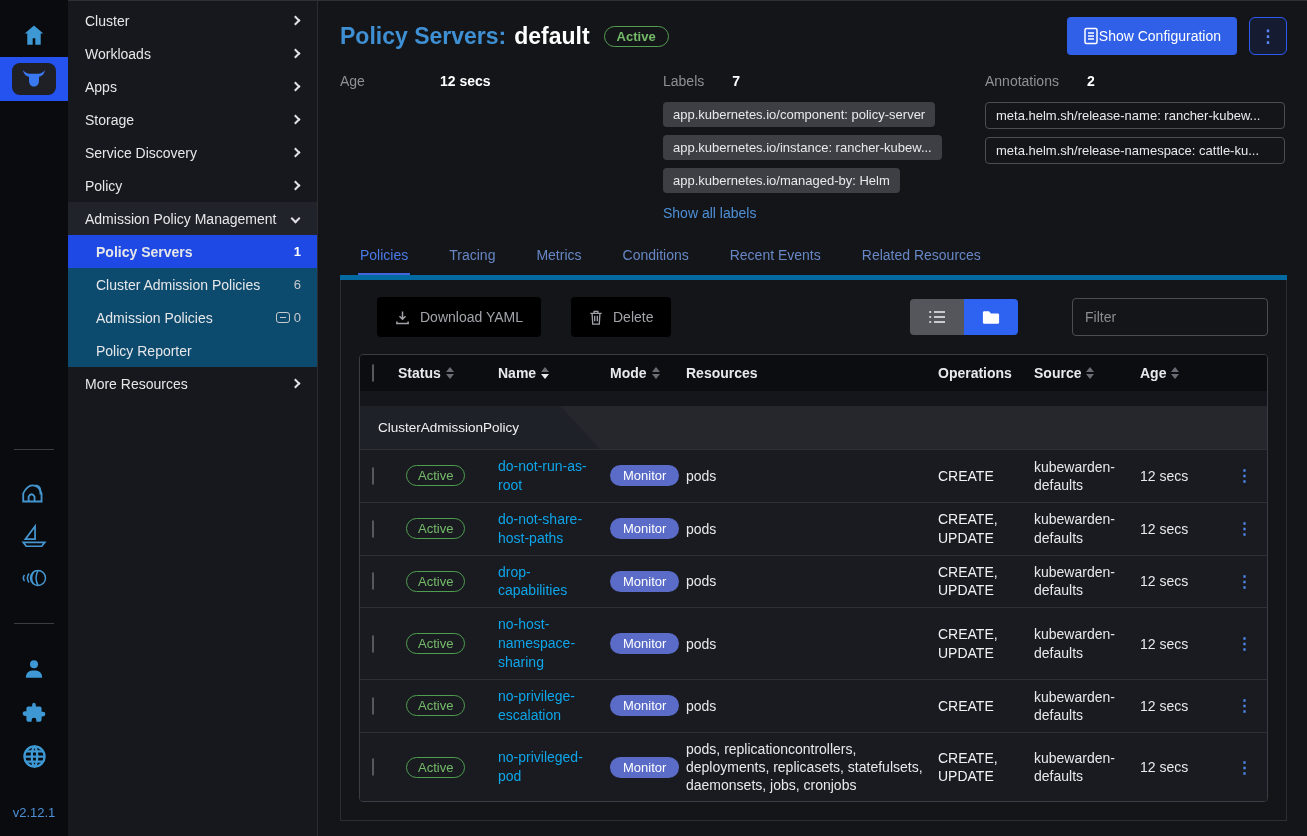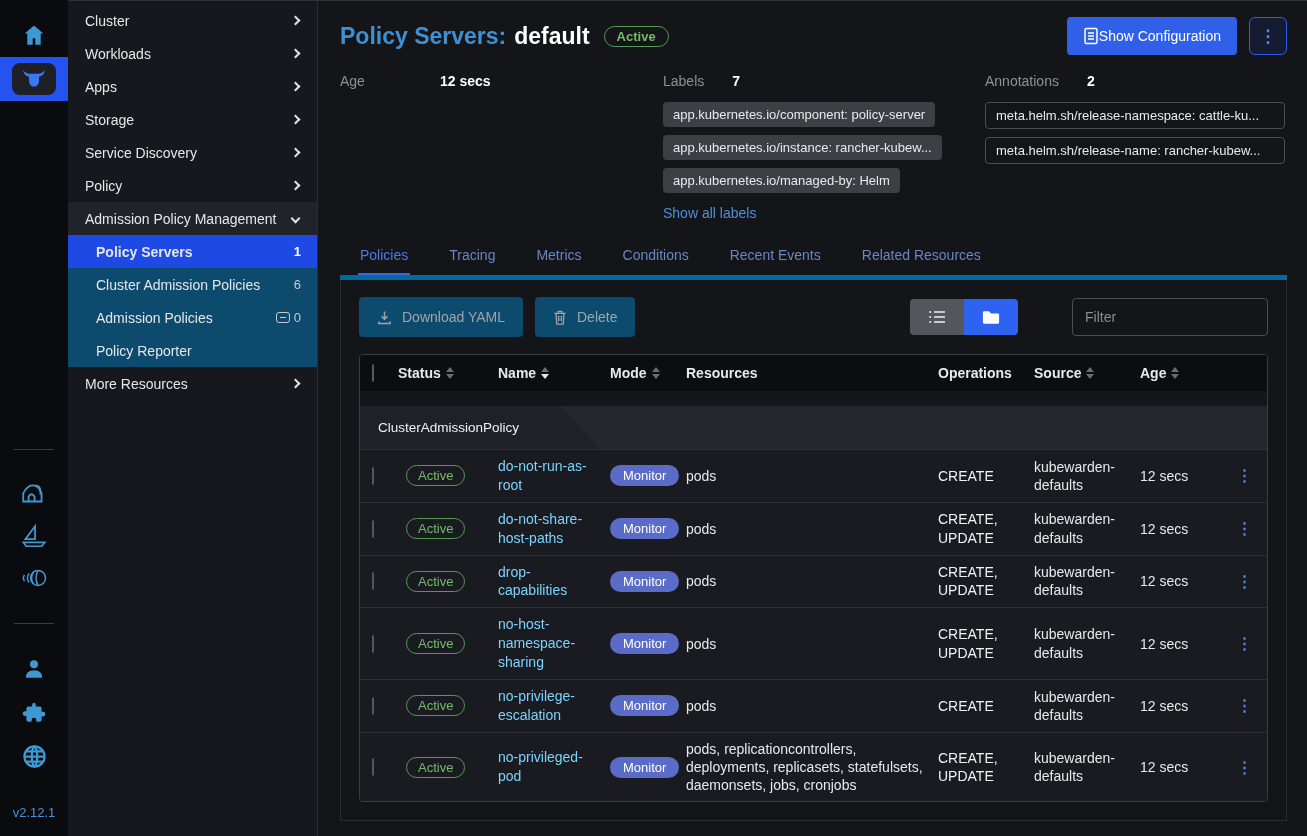--- a/index.html
+++ b/index.html
@@ -65,23 +65,23 @@
   .show-all { display:inline-block; margin-top:12px; }
 
   
   .tabs { margin-top:16px; display:flex; gap:37px; border-bottom:5px solid #0369a1; padding-left:18px; }
   .tab { font-size:14px; color:#6787c5; padding:9px 2px 10px; cursor:pointer; border-bottom:2px solid transparent; }
   .tab.active { color:#4b7be8; border-bottom-color:#3f66dd; }
 
   
   .panel { border:1px solid #2c2e34; border-top:none; padding:17px 18px 18px; }
   .toolbar { display:flex; align-items:center; }
-  .btn-gray { background:#0c4a6e; color:#a2a4aa; border:none; border-radius:4px; height:40px;
+  .btn-gray { background:#000000; color:#a2a4aa; border:none; border-radius:4px; height:40px;
               padding:0 18px; font-size:14px; display:flex; align-items:center; gap:10px;
-              margin-right:12px; font-family:"Liberation Sans",sans-serif; }
+              margin-right:12px; font-family:"Liberation Sans",sans-serif;margin-left:18px; }
   .toggle { margin-left:auto; display:flex; border-radius:4px; overflow:hidden; }
   .toggle .seg { width:54px; height:36px; display:flex; align-items:center; justify-content:center; cursor:pointer; }
   .seg.inactive { background:#55565c; }
   .seg.active { background:#2e63f2; }
   .filter { margin-left:54px; width:196px; height:38px; background:transparent; border:1px solid #4b4d54;
             border-radius:4px; color:#e8e9eb; font-size:14px; padding:0 12px;
             font-family:"Liberation Sans",sans-serif; }
   .filter::placeholder { color:#8a8c92; }
 
   
@@ -98,21 +98,21 @@
 
   .group-gap { background:#15161b; height:15px; }
   .group-strip { background:#25272d; height:43px; position:relative; }
   .group-tab { position:absolute; left:0; top:0; height:43px; width:240px; background:#1e2127;
                clip-path:polygon(0 0, calc(100% - 40px) 0, 100% 100%, 0 100%);
                display:flex; align-items:center; padding-left:18px; font-size:13.5px; color:#f0f1f3; }
 
   .row { background:#1a1b21; border-top:1px solid #2e3036; font-size:14px; padding:7px 0; min-height:48px; }
   .pill-active { display:inline-block; border:1px solid #4f9e4f; color:#74ba68; font-size:13px;
                  border-radius:12px; padding:2px 11px; margin-left:8px; }
-  .name-link { color:#7dd3fc; cursor:pointer; line-height:1.35; display:inline-block; padding-right:10px;
+  .name-link { color:#0ea5e9; cursor:pointer; line-height:1.35; display:inline-block; padding-right:10px;
                overflow-wrap:break-word; max-width:104px; }
   .pill-monitor { display:inline-block; background:#5a6cc8; color:#fff; font-size:13px;
                   border-radius:12px; padding:3px 13px; }
   .cell { padding-right:10px; line-height:1.3; }
   .ops { color:#f0f1f3; }
   .kebab-cell { text-align:center; color:#4d86e8; font-size:16px; font-weight:bold; cursor:pointer; }
 
   svg.ic { display:block; }
   .ns-ico { display:inline-block; width:14px; height:11px; border:1px solid #c9cacd; border-radius:3px;
             position:relative; }
@@ -287,22 +287,22 @@
       </div>
       <a class="link show-all">Show all labels</a>
     </div>
 
     <div>
       <div class="kv-head">
         <span class="k2">Annotations</span>
         <span class="v">2</span>
       </div>
       <div class="chips">
+        <span class="chip outline">meta.helm.sh/release-name: rancher-kubew...</span>
         <span class="chip outline">meta.helm.sh/release-namespace: cattle-ku...</span>
-        <span class="chip outline">meta.helm.sh/release-name: rancher-kubew...</span>
       </div>
     </div>
   </div>
 
   <div class="tabs">
     <div class="tab active">Policies</div>
     <div class="tab">Tracing</div>
     <div class="tab">Metrics</div>
     <div class="tab">Conditions</div>
     <div class="tab">Recent Events</div>

